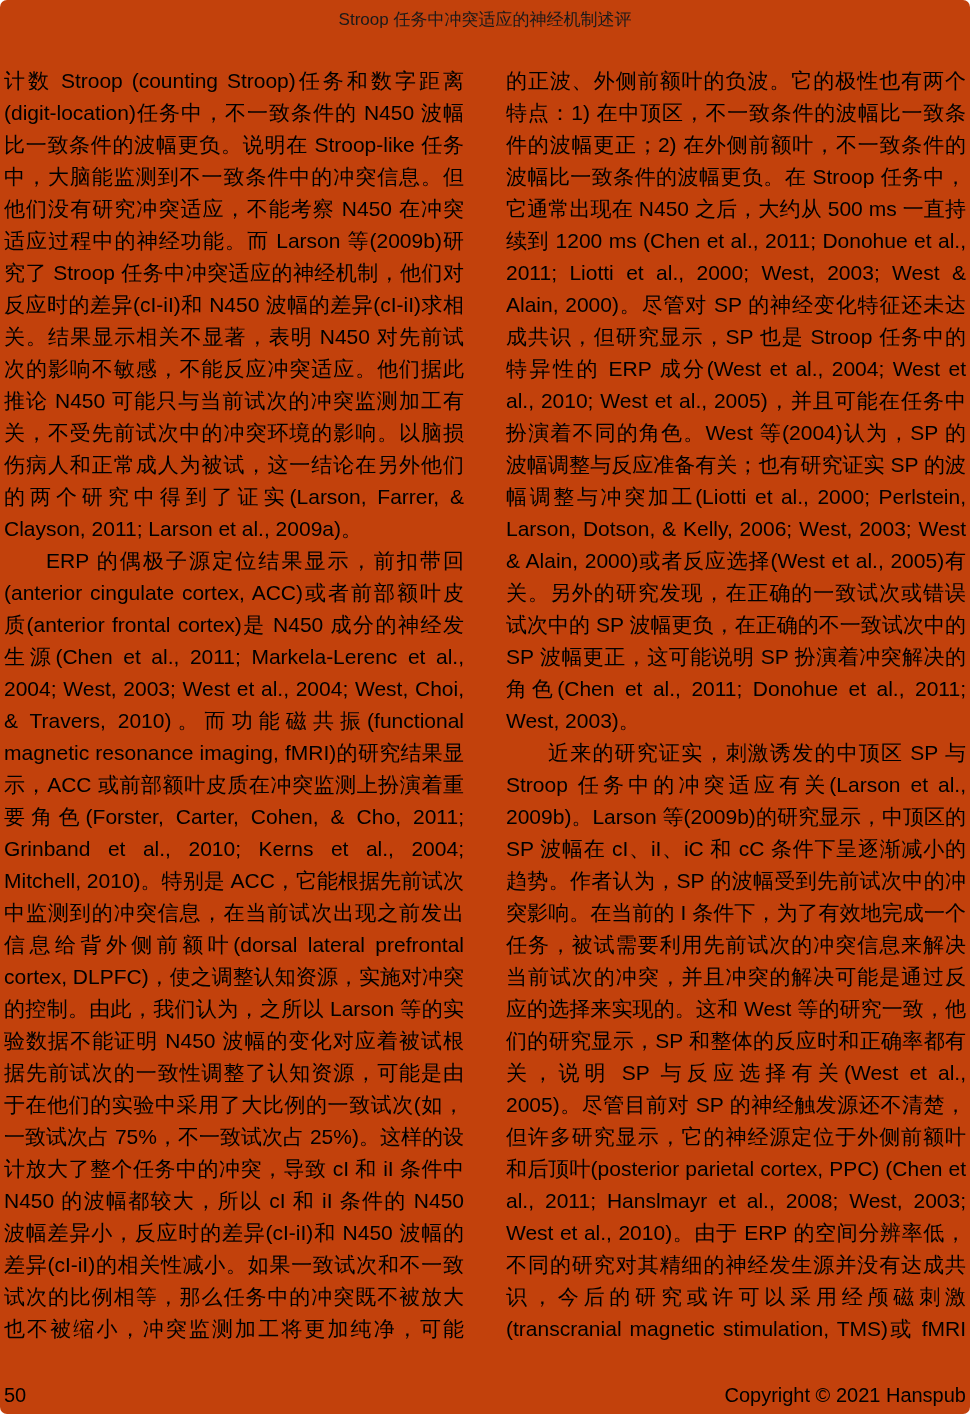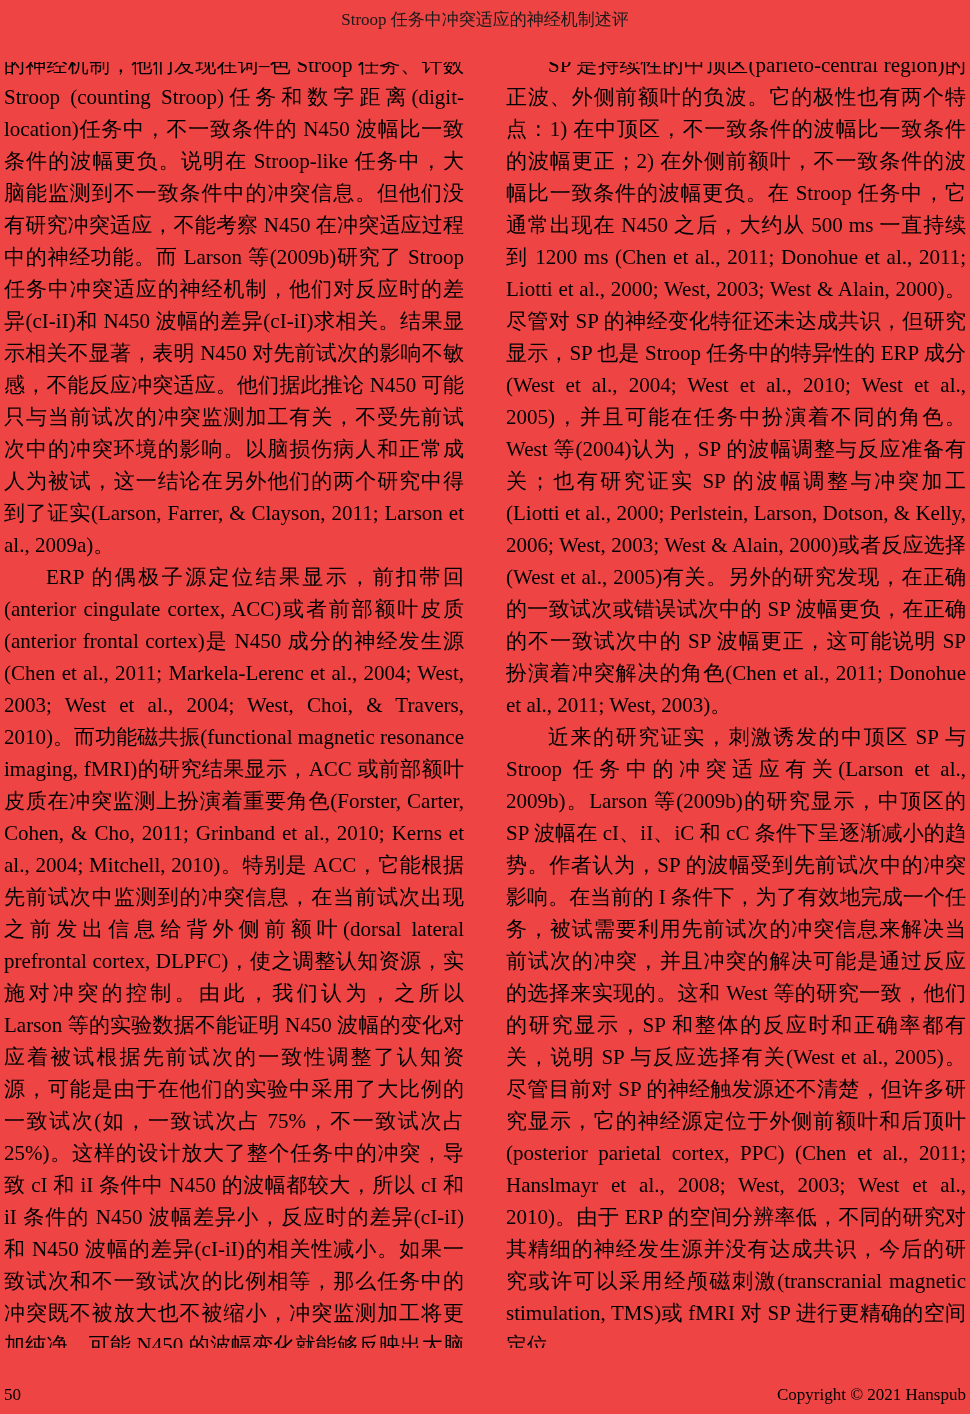--- a/index.html
+++ b/index.html
@@ -5,25 +5,26 @@
   html, body {
     margin: 0;
     padding: 0;
     background: #ffffff;
   }
   .page {
     position: relative;
     width: 970px;
     height: 1414px;
     margin: 0 auto;
-    background: #ef4444;
+    background: #c2410c;
     color: #000000;
-    font-family: Liberation Serif, serif;
+    font-family: Liberation Sans, sans-serif;
     overflow: hidden;
     box-sizing: border-box;
+    border-radius: 7px;
   }
   .running-head {
     padding-top: 8px;
     text-align: center;
     font-size: 17px;
     line-height: 24px;
     color: #1a1a1a;
   }
   .content {
     display: flex;
@@ -48,21 +49,21 @@
     word-break: break-word;
   }
   .footer {
     position: absolute;
     left: 4px;
     right: 4px;
     bottom: 8px;
     display: flex;
     justify-content: space-between;
     align-items: baseline;
-    font-size: 17px;
+    font-size: 20px;
     line-height: 22px;
   }
 </style>
 </head>
 <body>
 
 <div class="page">
 
   <div class="running-head">Stroop 任务中冲突适应的神经机制述评</div>
 

